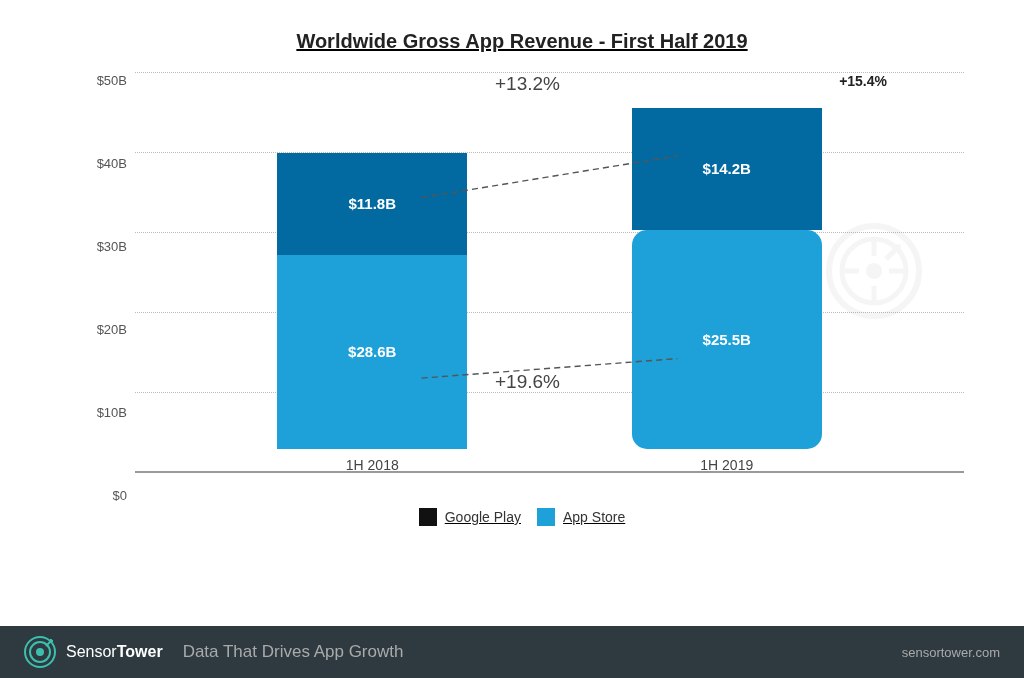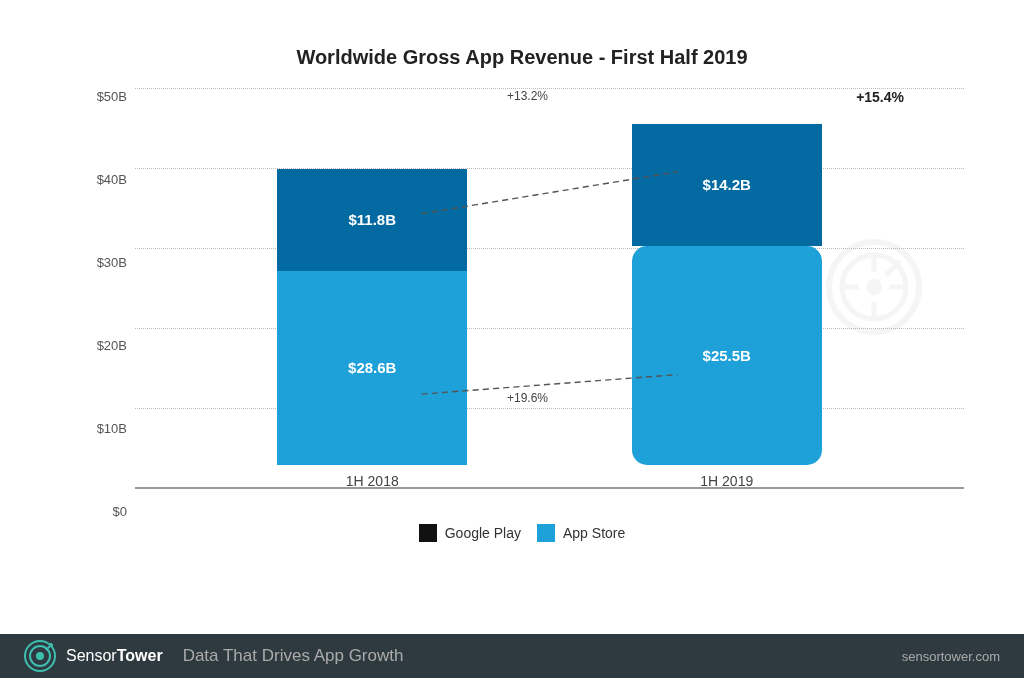--- a/index.html
+++ b/index.html
@@ -13,21 +13,22 @@
     .chart-container {
       width: 1024px;
       height: 678px;
       background: #fff;
       display: flex;
       flex-direction: column;
     }
     .chart-area {
       flex: 1;
       position: relative;
-      padding: 46px 60px 80px 80px;
+      padding: 30px 60px 80px 80px;
+      text-decoration: underline;
     }
     .chart-title {
       text-align: center;
       font-size: 20px;
       font-weight: bold;
       color: #222;
       margin-bottom: 20px;
     }
     .grid-and-bars {
       position: relative;
@@ -113,21 +114,21 @@
     }
     .x-axis-line {
       position: absolute;
       bottom: 30px;
       left: 55px;
       right: 0;
       border-bottom: 2px solid #999;
     }
     .growth-label {
       position: absolute;
-      font-size: 12px;
+      font-size: 19px;
       color: #444;
       font-weight: 500;
     }
     .total-growth {
       position: absolute;
       font-size: 14px;
       font-weight: bold;
       color: #222;
     }
     
@@ -267,21 +268,21 @@
 
           <line x1="280" y1="328" x2="530" y2="307" stroke="#555" stroke-width="1.5" stroke-dasharray="6,4"></line>
 
           <line x1="280" y1="134" x2="530" y2="89" stroke="#555" stroke-width="1.5" stroke-dasharray="6,4"></line>
         </svg>
 
         <div class="growth-label" style="left: calc(50% - 22px); bottom: calc(430px * 0.236 - 10px); transform: translate(-50%, 50%);">+19.6%</div>
 
         <div class="growth-label" style="left: calc(50% - 22px); top: calc(430px * (1-0.688) + (430px * (0.688-0.236))*0.35); transform: translateX(-50%);">+13.2%</div>
 
-        <div class="total-growth" style="right: 60px; top: calc(430px * (1-0.794) - 24px);">+15.4%</div>
+        <div class="total-growth" style="right: 77px; top: calc(430px * (1-0.794) - 24px);">+15.4%</div>
 
         <div class="watermark">
           <svg width="100" height="100" viewBox="0 0 100 100" fill="#888">
             <circle cx="50" cy="50" r="45" fill="none" stroke="#888" stroke-width="6"></circle>
             <circle cx="50" cy="50" r="32" fill="none" stroke="#888" stroke-width="5"></circle>
             <path d="M50 20 L50 35 M50 65 L50 80 M20 50 L35 50 M65 50 L80 50" stroke="#888" stroke-width="5"></path>
             <circle cx="50" cy="50" r="8" fill="#888"></circle>
 
             <path d="M62 38 L75 25" stroke="#888" stroke-width="5"></path>
             <path d="M70 25 L75 25 L75 30" stroke="#888" stroke-width="3" fill="none"></path>

